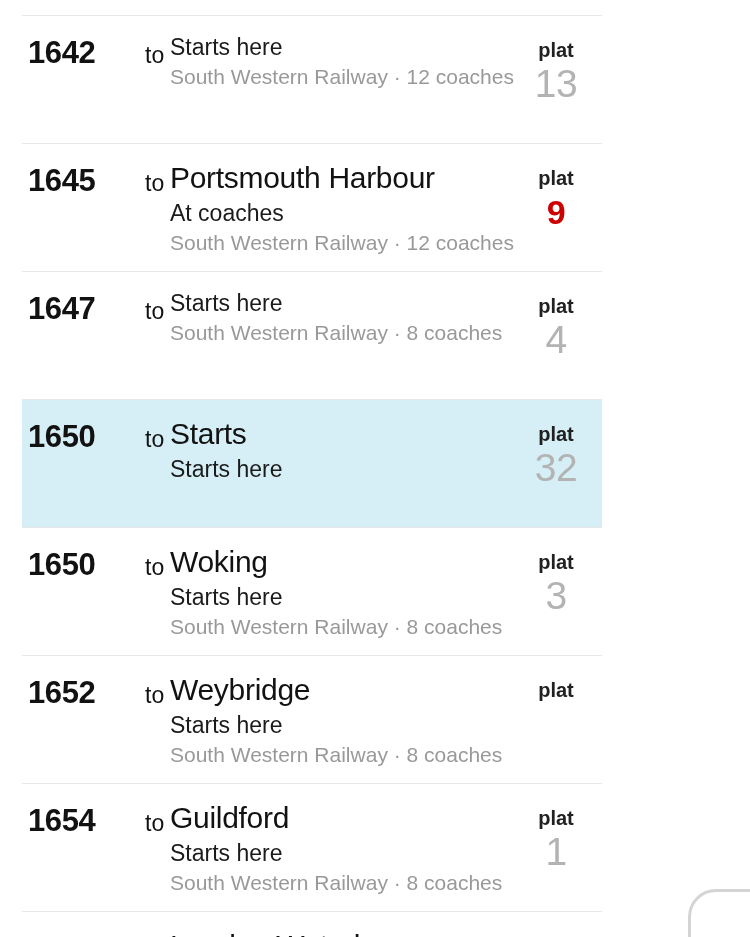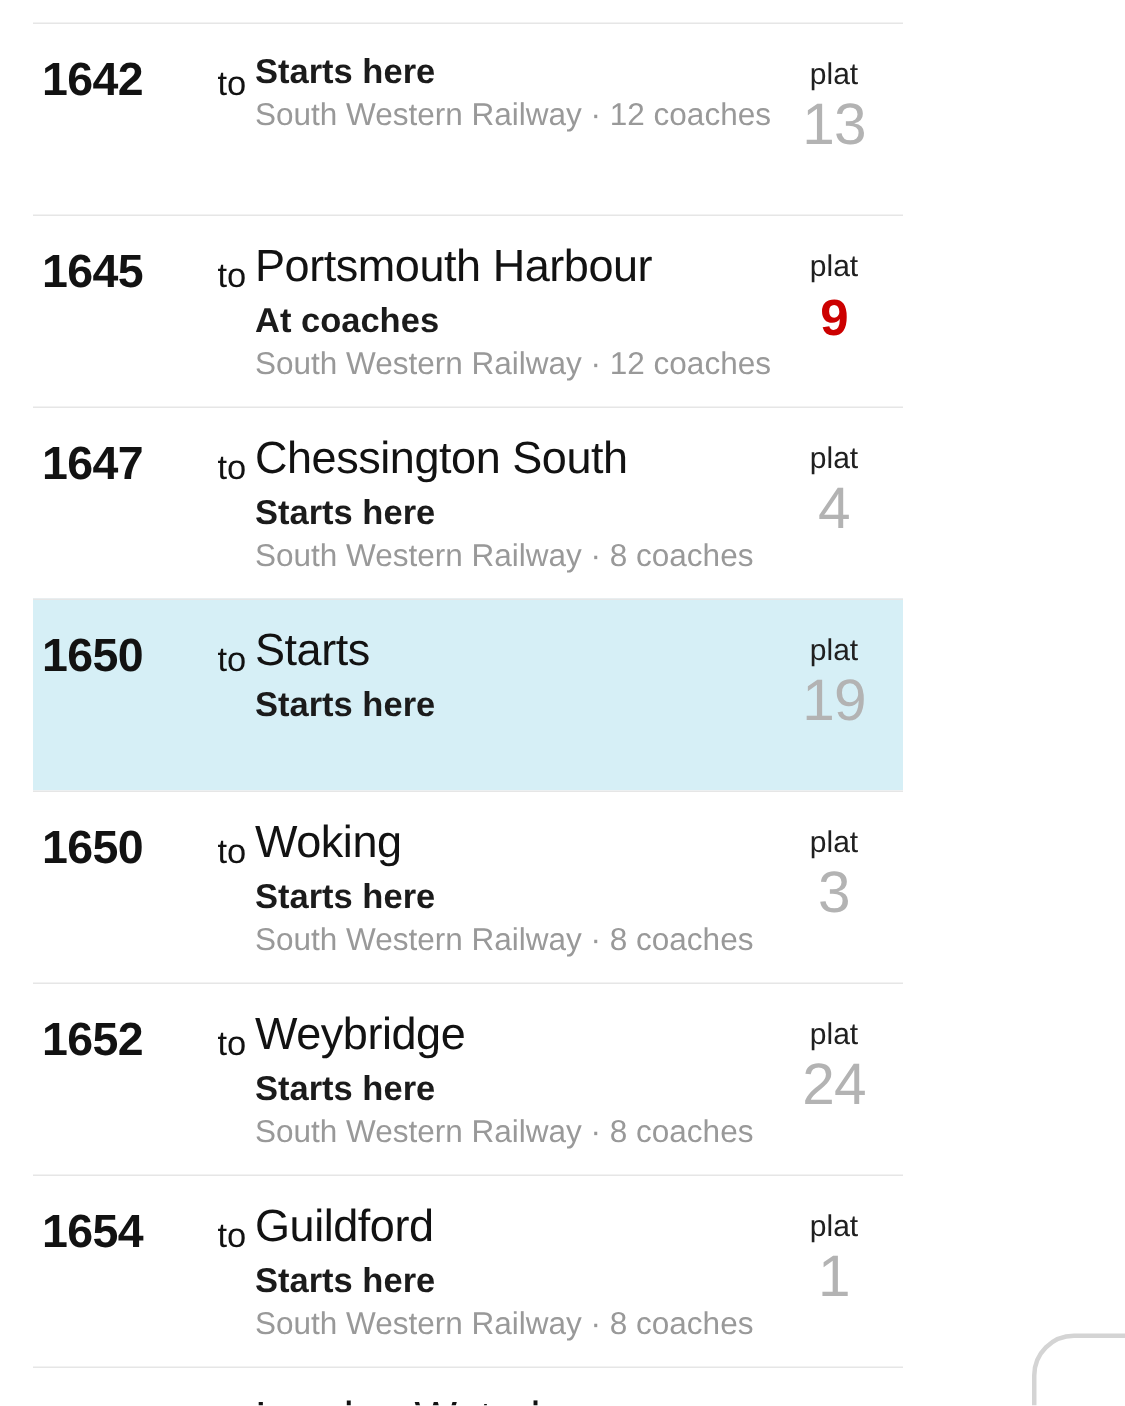--- a/index.html
+++ b/index.html
@@ -103,21 +103,21 @@
     font-weight: 400;
     color: #121212;
     letter-spacing: -0.3px;
     line-height: 38px;
     white-space: nowrap;
   }
 
   .dep-status {
     margin-top: 1px;
     font-size: 23px;
-    font-weight: 700;
+    font-weight: 400;
     color: #1b1b1b;
     line-height: 30px;
     white-space: nowrap;
   }
 
   .dep-operator {
     margin-top: 1px;
     font-size: 21px;
     font-weight: 400;
     color: #999999;
@@ -128,21 +128,21 @@
   .dep-platform {
     position: absolute;
     right: 27px;
     top: 24px;
     width: 92px;
     text-align: center;
   }
 
   .plat-label {
     font-size: 20px;
-    font-weight: 400;
+    font-weight: 700;
     color: #202020;
     line-height: 22px;
   }
 
   .plat-number {
     margin-top: 1px;
     font-size: 39px;
     font-weight: 400;
     color: #b3b3b3;
     line-height: 44px;
@@ -217,21 +217,20 @@
       </div>
     </div>
   </div>
       <div class="departure-row">
 
     <div class="row-divider"></div>
     <div class="row-inner">
       <div class="dep-time">1647</div>
       <div class="dep-to">to</div>
       <div class="dep-body">
-        <div class="dep-destination">Chessington South</div>
         <div class="dep-status">Starts here</div>
         <div class="dep-operator">South Western Railway · 8 coaches</div>
       </div>
       <div class="dep-platform">
         <div class="plat-label">plat</div>
         <div class="plat-number">4</div>
       </div>
     </div>
   </div>
       <div class="departure-row highlighted">
@@ -239,21 +238,21 @@
     <div class="row-divider"></div>
     <div class="row-inner">
       <div class="dep-time">1650</div>
       <div class="dep-to">to</div>
       <div class="dep-body">
         <div class="dep-destination">Starts</div>
         <div class="dep-status">Starts here</div>
       </div>
       <div class="dep-platform">
         <div class="plat-label">plat</div>
-        <div class="plat-number">19</div>
+        <div class="plat-number">32</div>
       </div>
     </div>
   </div>
       <div class="departure-row">
 
     <div class="row-divider"></div>
     <div class="row-inner">
       <div class="dep-time">1650</div>
       <div class="dep-to">to</div>
       <div class="dep-body">
@@ -273,21 +272,20 @@
     <div class="row-inner">
       <div class="dep-time">1652</div>
       <div class="dep-to">to</div>
       <div class="dep-body">
         <div class="dep-destination">Weybridge</div>
         <div class="dep-status">Starts here</div>
         <div class="dep-operator">South Western Railway · 8 coaches</div>
       </div>
       <div class="dep-platform">
         <div class="plat-label">plat</div>
-        <div class="plat-number">24</div>
       </div>
     </div>
   </div>
       <div class="departure-row">
 
     <div class="row-divider"></div>
     <div class="row-inner">
       <div class="dep-time">1654</div>
       <div class="dep-to">to</div>
       <div class="dep-body">

